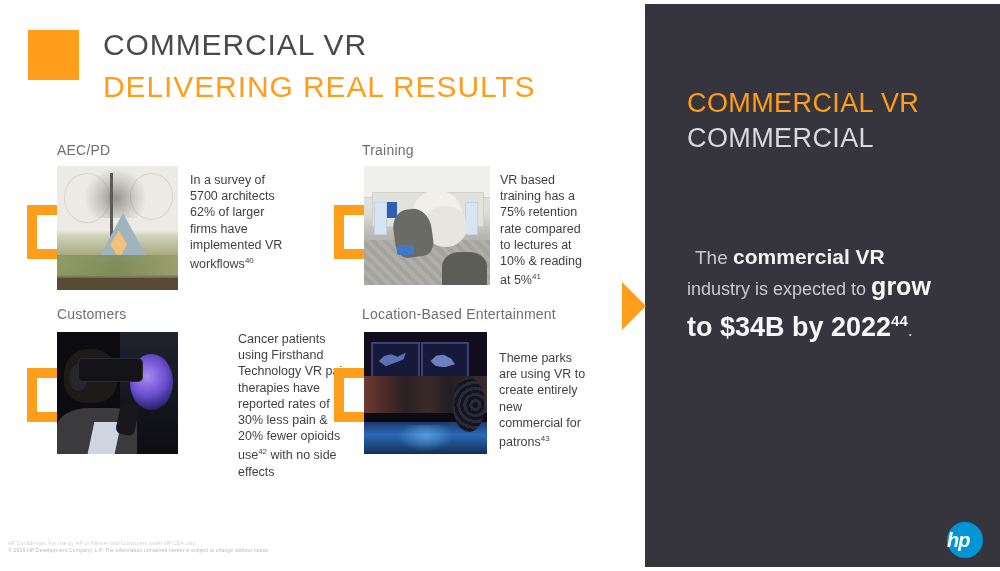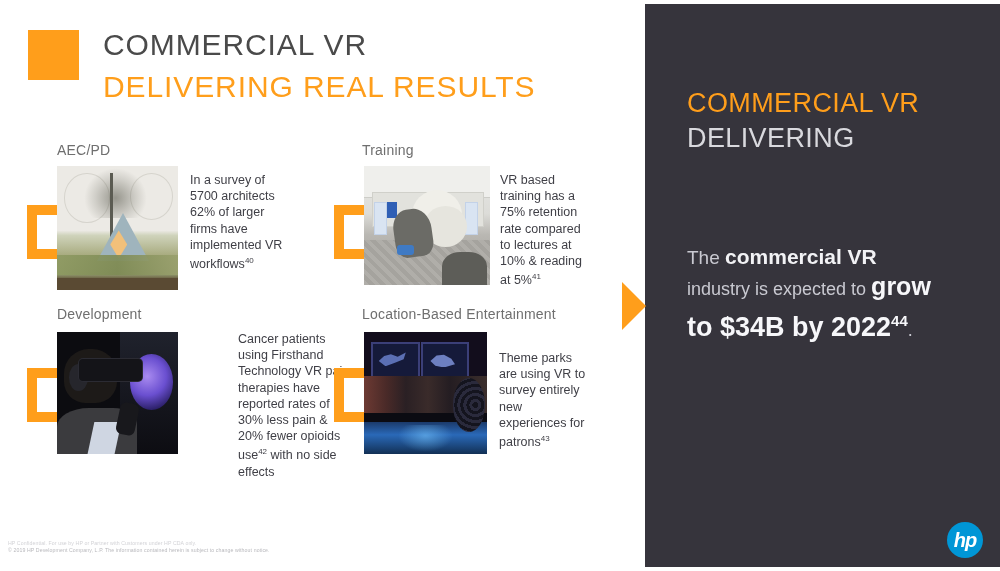--- a/index.html
+++ b/index.html
@@ -26,32 +26,32 @@
   
   .panel{position:absolute;left:645px;top:4px;width:355px;height:563px;background:#36343c;}
   .panel-arrow{position:absolute;left:-23px;top:278px;width:0;height:0;
                border-top:24px solid transparent;border-bottom:24px solid transparent;
                border-left:24px solid #FF9E1B;}
   .panel-title{position:absolute;left:42px;top:82px;width:300px;}
   .pt-line{font-size:27px;line-height:35px;letter-spacing:.4px;font-weight:400;}
   .pt-orange{color:#FF9E1B;}
   .pt-white{color:#d9d9de;}
   .panel-body{position:absolute;left:42px;top:240px;width:305px;color:#e3e3e8;}
-  .pb1{font-size:19px;line-height:26px;font-weight:400;color:#c9c9d1;}
+  .pb1{font-size:19px;line-height:26px;font-weight:400;color:#c9c9d1;margin-left:8px;}
   .pb1 b{font-size:21px;color:#f2f2f5;font-weight:700;}
   .pb2{font-size:18px;line-height:30px;color:#c9c9d1;}
   .pb2 b{font-size:25px;color:#f7f7fa;font-weight:700;}
   .pb3{font-size:27px;line-height:34px;color:#f7f7fa;font-weight:700;}
   .pb3 sup{font-size:15px;vertical-align:super;font-weight:700;}
   .pb3 .dot{font-size:18px;font-weight:400;color:#c9c9d1;}
 
   .hp-logo{position:absolute;left:947px;top:522px;width:36px;height:36px;border-radius:50%;
            background:#0096D6;}
   .hp-logo .hp-txt{position:absolute;left:0;top:0;width:36px;height:36px;line-height:36px;
-            text-align:center;color:#ffffff;font-size:20px;font-style:italic;font-weight:700;
+            text-align:left;color:#ffffff;font-size:20px;font-style:italic;font-weight:700;
             font-family:"Liberation Sans","DejaVu Sans",sans-serif;letter-spacing:-1px;}
 
   .footer{position:absolute;left:8px;top:540px;width:420px;}
   .footer div{font-size:5.2px;line-height:7.4px;color:#b9b9bd;letter-spacing:.1px;}
   .footer div.f2{color:#d2d2d6;}
 
   
   .art{position:absolute;left:0;top:0;width:100%;height:100%;}
   .a1{background:linear-gradient(#eceae5 0%,#eceae5 52%,#cfd3bb 56%,#a8ab7f 72%,#8a8f66 88%,#5c4a33 92%,#5c4a33 100%);}
   .a1 .tree{position:absolute;left:44%;top:6%;width:3px;height:52%;background:#5b5b52;}
@@ -164,21 +164,21 @@
           <div class="helmet2"></div>
         <div class="hand"></div>
           <div class="cuff"></div>
           <div class="hand2"></div>
       </div>
     </div>
     <div class="body-text" style="left:500px;top:172px;width:82px;"><span>VR based training has a 75% retention rate compared to lectures at 10% &amp; reading at 5%</span><sup>41</sup></div>
   </div>
 
   <div class="cat">
-    <div class="cat-label" style="left:57px;top:306px;">Development</div>
+    <div class="cat-label" style="left:57px;top:306px;">Customers</div>
     <div class="bracket" style="left:27px;top:368px;width:31px;height:54px;">
       <div class="hole" style="left:10px;top:10px;width:26px;height:34px;"></div>
     </div>
     <div class="thumb" style="left:57px;top:332px;width:121px;height:122px;">
       <div class="art a3">
         <div class="glass"></div>
           <div class="brain"></div>
         <div class="shoulder"></div>
           <div class="head"></div>
         <div class="strap"></div>
@@ -201,34 +201,34 @@
           <div class="mon2"></div>
         <div class="dino1"></div>
           <div class="dino2"></div>
         <div class="crowd"></div>
           <div class="seatbar"></div>
         <div class="stage"></div>
           <div class="glow"></div>
           <div class="coil"></div>
       </div>
     </div>
-    <div class="body-text" style="left:499px;top:350px;width:88px;"><span>Theme parks are using VR to survey entirely new experiences for patrons</span><sup>43</sup></div>
+    <div class="body-text" style="left:499px;top:350px;width:88px;"><span>Theme parks are using VR to create entirely new commercial for patrons</span><sup>43</sup></div>
   </div>
 
   <div class="footer">
     <div class="f2">HP Confidential. For use by HP or Partner with Customers under HP CDA only.</div>
     <div>© 2019 HP Development Company, L.P. The information contained herein is subject to change without notice.</div>
   </div>
 
   <div class="panel">
     <div class="panel-arrow"></div>
 
     <div class="panel-title">
       <div class="pt-line pt-orange">COMMERCIAL VR</div>
-      <div class="pt-line pt-white">DELIVERING</div>
+      <div class="pt-line pt-white">COMMERCIAL</div>
     </div>
 
     <div class="panel-body">
       <div class="pb1"><span>The </span><b>commercial VR</b></div>
       <div class="pb2"><span>industry is expected to </span><b>grow</b></div>
       <div class="pb3"><span>to $34B by 2022</span><sup>44</sup><span class="dot">.</span></div>
     </div>
   </div>
 
   <div class="hp-logo">

